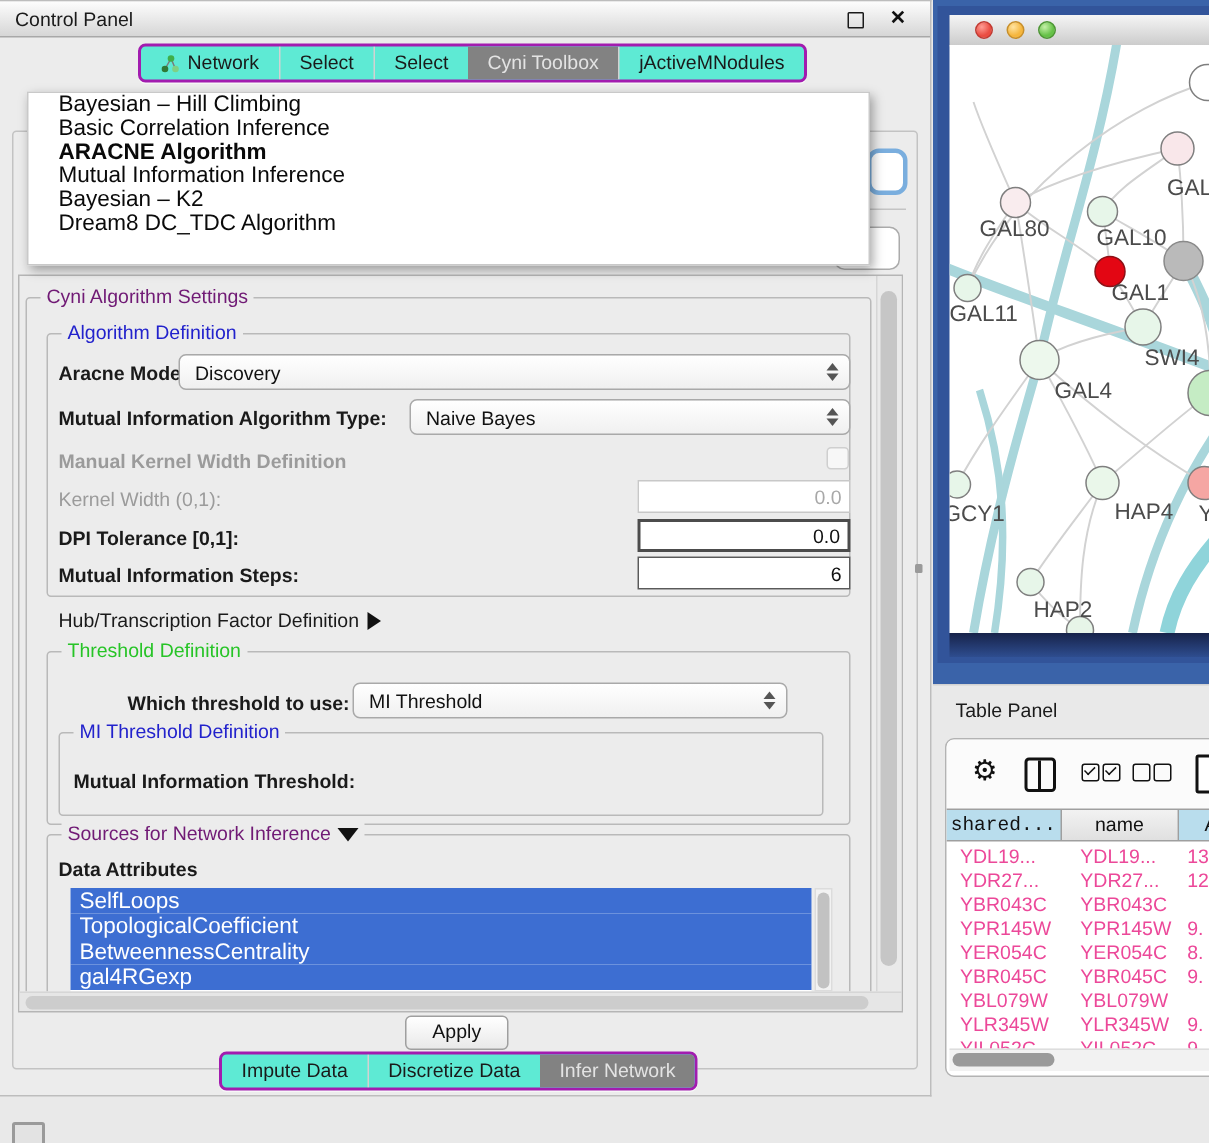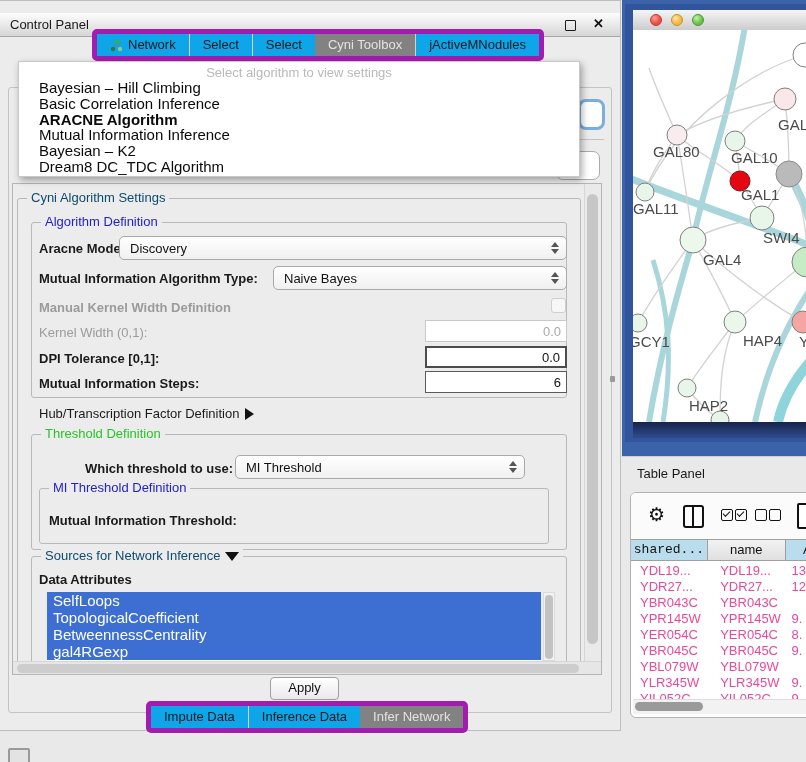--- a/index.html
+++ b/index.html
@@ -1,25 +1,25 @@
 <!DOCTYPE html>
 <html><head>
 <meta charset="utf-8">
 <style>
   html,body{margin:0;padding:0;}
   body{width:806px;height:762px;background:#e9e9e9;font-family:"Liberation Sans",sans-serif;overflow:hidden;position:relative;}
   .stage{position:absolute;left:0;top:0;width:806px;height:762px;}
   
   .control-panel{position:absolute;left:0;top:6;width:621px;height:731px;background:#ececec;border:1px solid #bdbdbd;border-left:none;box-sizing:border-box;}
-  .cp-titlebar{position:absolute;left:0;top:12px;width:100%;height:23px;background:linear-gradient(#fdfdfd,#d6d6d6);border-bottom:1px solid #a8a8a8;}
+  .cp-titlebar{position:absolute;left:0;top:0;width:100%;height:23px;background:linear-gradient(#fdfdfd,#d6d6d6);border-bottom:1px solid #a8a8a8;}
   .cp-title{position:absolute;left:10px;top:4px;font-size:13px;color:#1a1a1a;}
   .float-icon{position:absolute;right:44px;top:7px;width:9px;height:9px;border:1.5px solid #1a1a1a;border-radius:1px;}
   .close-icon{position:absolute;right:16px;top:3px;font-size:13px;font-weight:bold;color:#111;}
   
-  .seg{display:inline-flex;border:5px solid #a21caf;border-radius:5px;overflow:hidden;background:#0ea5e9;height:22px;box-shadow:0 1px 0 rgba(255,255,255,.6);}
+  .seg{display:inline-flex;border:2px solid #a21caf;border-radius:5px;overflow:hidden;background:#5eead4;height:22px;box-shadow:0 1px 0 rgba(255,255,255,.6);}
   .seg .tab{font-size:13px;line-height:22px;padding:0 13px;color:#1a1a1a;border-left:1px solid #d2d2d2;white-space:nowrap;display:flex;align-items:center;gap:5px;}
   .seg .tab:first-child{border-left:none;}
   .seg .tab.sel{background:#828282;color:#e3e3e3;border-left:none;}
   .top-tabs{position:absolute;left:92px;top:28px;}
   .bottom-tabs{position:absolute;left:146px;top:700px;}
   .net-ico{width:13px;height:13px;display:inline-block;}
   
   .panelA{position:absolute;left:8px;top:86px;width:604px;height:626px;border:1px solid #c3c3c3;border-radius:3px;background:#ececec;box-sizing:border-box;}
   
   .frag-combo-ring{position:absolute;left:578px;top:98px;width:21px;height:25px;border:3px solid #7aaede;border-radius:8px;background:#fff;}
@@ -32,21 +32,21 @@
   .popup .it.bold{font-weight:bold;}
   
   .scrollpane{position:absolute;left:12px;top:182px;width:590px;height:492px;border:1px solid #b5b5b5;background:#ececec;box-sizing:border-box;}
   .viewport{position:absolute;left:0;top:0;width:572px;height:477px;overflow:hidden;}
   .vscroll{position:absolute;right:0;top:0;width:16px;height:477px;background:#eaeaea;border-left:1px solid #d6d6d6;}
   .vscroll .thumb{position:absolute;left:2px;top:10px;width:11px;height:450px;background:#c6c6c6;border-radius:6px;}
   .hscroll{position:absolute;left:0;bottom:0;width:588px;height:13px;background:#e6e6e6;border-top:1px solid #d6d6d6;box-sizing:border-box;}
   .hscroll .thumb{position:absolute;left:4px;top:2px;width:562px;height:9px;background:#cdcdcd;border-radius:5px;}
   
   .gb{position:absolute;border:1px solid #b9b9b9;border-radius:3px;}
-  .gb-title{position:absolute;top:-9px;left:9px;background:#ececec;padding:0 4px;font-size:13px;color:#0c4a6e;white-space:nowrap;}
+  .gb-title{position:absolute;top:-9px;left:9px;background:#ececec;padding:0 4px;font-size:13px;color:#701a75;white-space:nowrap;}
   .gb-title.t-blue{color:#2222cc;}
   .gb-title.t-green{color:#27c427;}
   .lbl{position:absolute;font-size:13px;color:#1a1a1a;white-space:nowrap;}
   .lbl-b{font-weight:bold;}
   .lbl-dis{color:#9b9b9b;font-weight:bold;}
   
   .combo{position:absolute;height:24px;background:linear-gradient(#ffffff,#f0f0f0);border:1px solid #a9a9a9;border-radius:5px;box-sizing:border-box;display:flex;align-items:center;}
   .combo .cv{font-size:13px;padding-left:10px;color:#111;flex:1;}
   .combo .arr{width:16px;display:flex;flex-direction:column;align-items:center;gap:2px;margin-right:3px;}
   .tri-up{width:0;height:0;border-left:4px solid transparent;border-right:4px solid transparent;border-bottom:5px solid #555;}
@@ -136,21 +136,20 @@
         </div>
     </div>
 
     <div class="panelA"></div>
 
     <div class="frag-combo-ring"></div>
     <div class="frag-line"></div>
     <div class="frag-combo"></div>
 
     <div class="popup">
-      <span class="ph">Select algorithm to view settings</span>
       <span class="it">Bayesian – Hill Climbing</span>
       <span class="it">Basic Correlation Inference</span>
       <span class="it bold">ARACNE Algorithm</span>
       <span class="it">Mutual Information Inference</span>
       <span class="it">Bayesian – K2</span>
       <span class="it">Dream8 DC_TDC Algorithm</span>
     </div>
 
     <div class="scrollpane">
       <div class="viewport">
@@ -232,21 +231,21 @@
         </div>
     </div>
 
     <div class="apply-btn">Apply</div>
 
     <div class="seg bottom-tabs">
       <div class="tab">
           <span>Impute Data</span>
         </div>
       <div class="tab">
-          <span>Inference Data</span>
+          <span>Discretize Data</span>
         </div>
       <div class="tab sel">
           <span>Infer Network</span>
         </div>
     </div>
   </section>
 
   <section class="desktop">
     <div class="net-window">
       <div class="net-titlebar">

